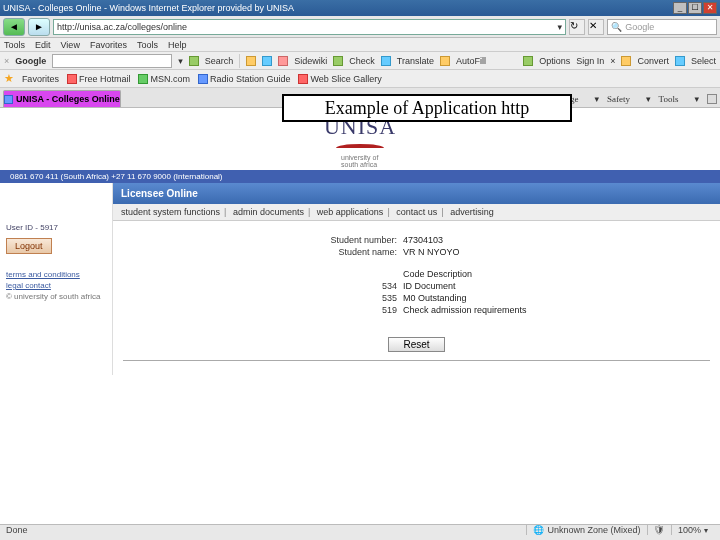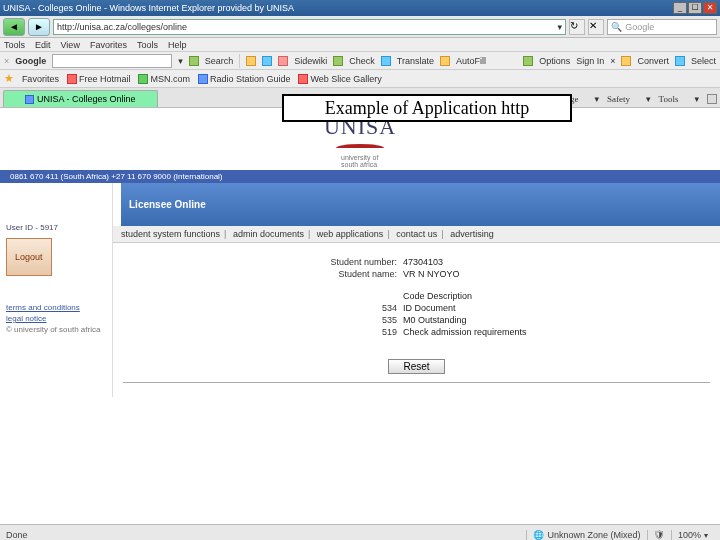--- a/index.html
+++ b/index.html
@@ -38,21 +38,21 @@
   
   .favbar { background: #eee; border-bottom: 1px solid #ccc; height: 18px; display: flex; align-items: center; padding: 0 4px; gap: 8px; font-size: 9px; color: #333; }
   .favbar .star { color: #f5a623; font-size: 11px; }
   .favbar .favitem { display: flex; align-items: flex-start; gap: 2px; }
   .favicon { width: 10px; height: 10px; background: #f66; border: 1px solid #c33; }
   .favicon.b { background: #6c6; border-color: #393; }
   .favicon.c { background: #69f; border-color: #36c; }
 
   
   .tabbar { background: #e4e4e4; border-bottom: 1px solid #bbb; height: 20px; display: flex; align-items: flex-end; padding: 0 3px; }
-  .tab { background: #86efac; border: 1px solid #aaa; border-bottom: none; height: 17px; padding: 0 21px; font-size: 9px; display: flex; align-items: center; gap: 3px; border-radius: 2px 2px 0 0; }
+  .tab { background: #d946ef; border: 1px solid #aaa; border-bottom: none; height: 17px; padding: 0 0; font-size: 9px; display: flex; align-items: center; gap: 3px; border-radius: 2px 2px 0 0; font-weight: bold; }
   .tab .favicon { width: 9px; height: 9px; }
   .tabbar .tools { margin-left: auto; display: flex; gap: 8px; font-size: 9px; color: #333; padding-bottom: 3px; }
   .tabbar .tools .titem { display: flex; align-items: center; gap: 16px; font-family: Liberation Serif, serif; }
   .ticon { width: 10px; height: 10px; border: 1px solid #888; background: #ddd; }
 
   
   .unisa-header { background: #fff; padding: 6px 10px 2px; display: flex; align-items: center; position: relative; flex-direction: column; }
   .unisa-logo { font-family: "Times New Roman", serif; font-size: 22px; color: #3a3a6a; letter-spacing: 1px; }
   .unisa-swoosh { width: 55px; height: 14px; margin-left: 6px; position: relative; }
   .unisa-swoosh::before { content: ""; position: absolute; left: 0; top: 4px; width: 48px; height: 4px; background: #b02020; border-radius: 50% 50% 0 0 / 100% 100% 0 0; }
@@ -60,40 +60,40 @@
 
   .unisa-contact { background: #4060b0; color: #fff; font-size: 8px; padding: 2px 10px; }
 
   
   .annotation { position: absolute; top: 94px; left: 282px; width: 290px; height: 28px; background: #fff; border: 2px solid #000; font-family: "Times New Roman", serif; font-size: 18px; display: flex; align-items: center; justify-content: center; z-index: 50; }
 
   
   .maincols { display: flex; }
   .sidebar { width: 112px; padding: 40px 6px 6px; font-size: 8px; color: #555; }
   .userid { color: #446; margin-bottom: 6px; }
-  .logout-btn { background: linear-gradient(#f8e8d8,#e8c8a8); border: 1px solid #c08050; padding: 13px 8px; font-size: 9px; color: #803000; margin-bottom: 27px; cursor: pointer; }
+  .logout-btn { background: linear-gradient(#f8e8d8,#e8c8a8); border: 1px solid #c08050; padding: 2px 8px; font-size: 9px; color: #803000; margin-bottom: 16px; cursor: pointer; }
   .sidelink { color: #3a5aa0; text-decoration: underline; margin-bottom: 2px; cursor: pointer; }
   .copy { color: #777; margin-top: 2px; }
 
   .content { flex: 1; border-left: 1px solid #ddd; }
-  .banner { background: linear-gradient(#5a8ad0,#3a6ab0); color: #fff; font-size: 10px; font-weight: bold; padding: 16px 8px; margin-left: 8px; }
+  .banner { background: linear-gradient(#5a8ad0,#3a6ab0); color: #fff; font-size: 10px; font-weight: bold; padding: 5px 8px; }
   .subnav { background: #eee; font-size: 9px; color: #333; padding: 3px 8px; border-bottom: 1px solid #ccc; }
   .subnav span { cursor: pointer; }
   .subnav .sepbar { margin: 0 4px; color: #888; }
 
   .details { padding: 14px 10px; font-size: 9px; color: #222; }
   .kv { display: flex; margin-bottom: 2px; }
   .kv .k { width: 280px; text-align: right; padding-right: 6px; color: #333; }
   .kv .v { color: #222; }
   .details .gap { height: 10px; }
   .reset-row { margin-top: 18px; border-bottom: 1px solid #aaa; padding: 4px 0 8px; display:flex; justify-content:center; }
   .reset-btn { background: linear-gradient(#fefefe,#ddd); border: 1px solid #888; padding: 1px 14px; font-size: 10px; cursor:pointer; }
 
   
-  .statusbar { position: absolute; bottom: 0; left: 0; right: 0; height: 16px; background: #e8e8e8; border-top: 1px solid #bbb; display: flex; align-items: flex-end; padding: 0 6px; font-size: 9px; color: #444; }
+  .statusbar { position: absolute; bottom: 0; left: 0; right: 0; height: 16px; background: #e8e8e8; border-top: 1px solid #bbb; display: flex; align-items: flex-start; padding: 0 6px; font-size: 9px; color: #444; }
   .statusbar .sp { flex: 1; }
   .statusbar .seg { border-left: 1px solid #bbb; padding: 0 6px; display: flex; align-items: center; gap: 3px; }
   .zoomchev { font-size: 8px; }
 </style>
 </head>
 <body>
 
 <div class="titlebar">
   <span class="title">UNISA - Colleges Online - Windows Internet Explorer provided by UNISA</span>
   <div class="winbtns">
@@ -243,21 +243,21 @@
 </div>
 <div class="unisa-contact">0861 670 411 (South Africa) +27 11 670 9000 (International)</div>
 
 <div class="annotation">Example of Application http</div>
 
 <div class="maincols">
   <div class="sidebar">
     <div class="userid">User ID - 5917</div>
     <button class="logout-btn">Logout</button>
     <div class="sidelink">terms and conditions</div>
-    <div class="sidelink">legal notice</div>
+    <div class="sidelink">legal contact</div>
     <div class="copy">© university of south africa</div>
   </div>
 
   <div class="content">
     <div class="banner">Licensee Online</div>
     <div class="subnav">
       <span>student system functions</span><span class="sepbar">|</span>
       <span>admin documents</span><span class="sepbar">|</span>
       <span>web applications</span><span class="sepbar">|</span>
       <span>contact us</span><span class="sepbar">|</span>

